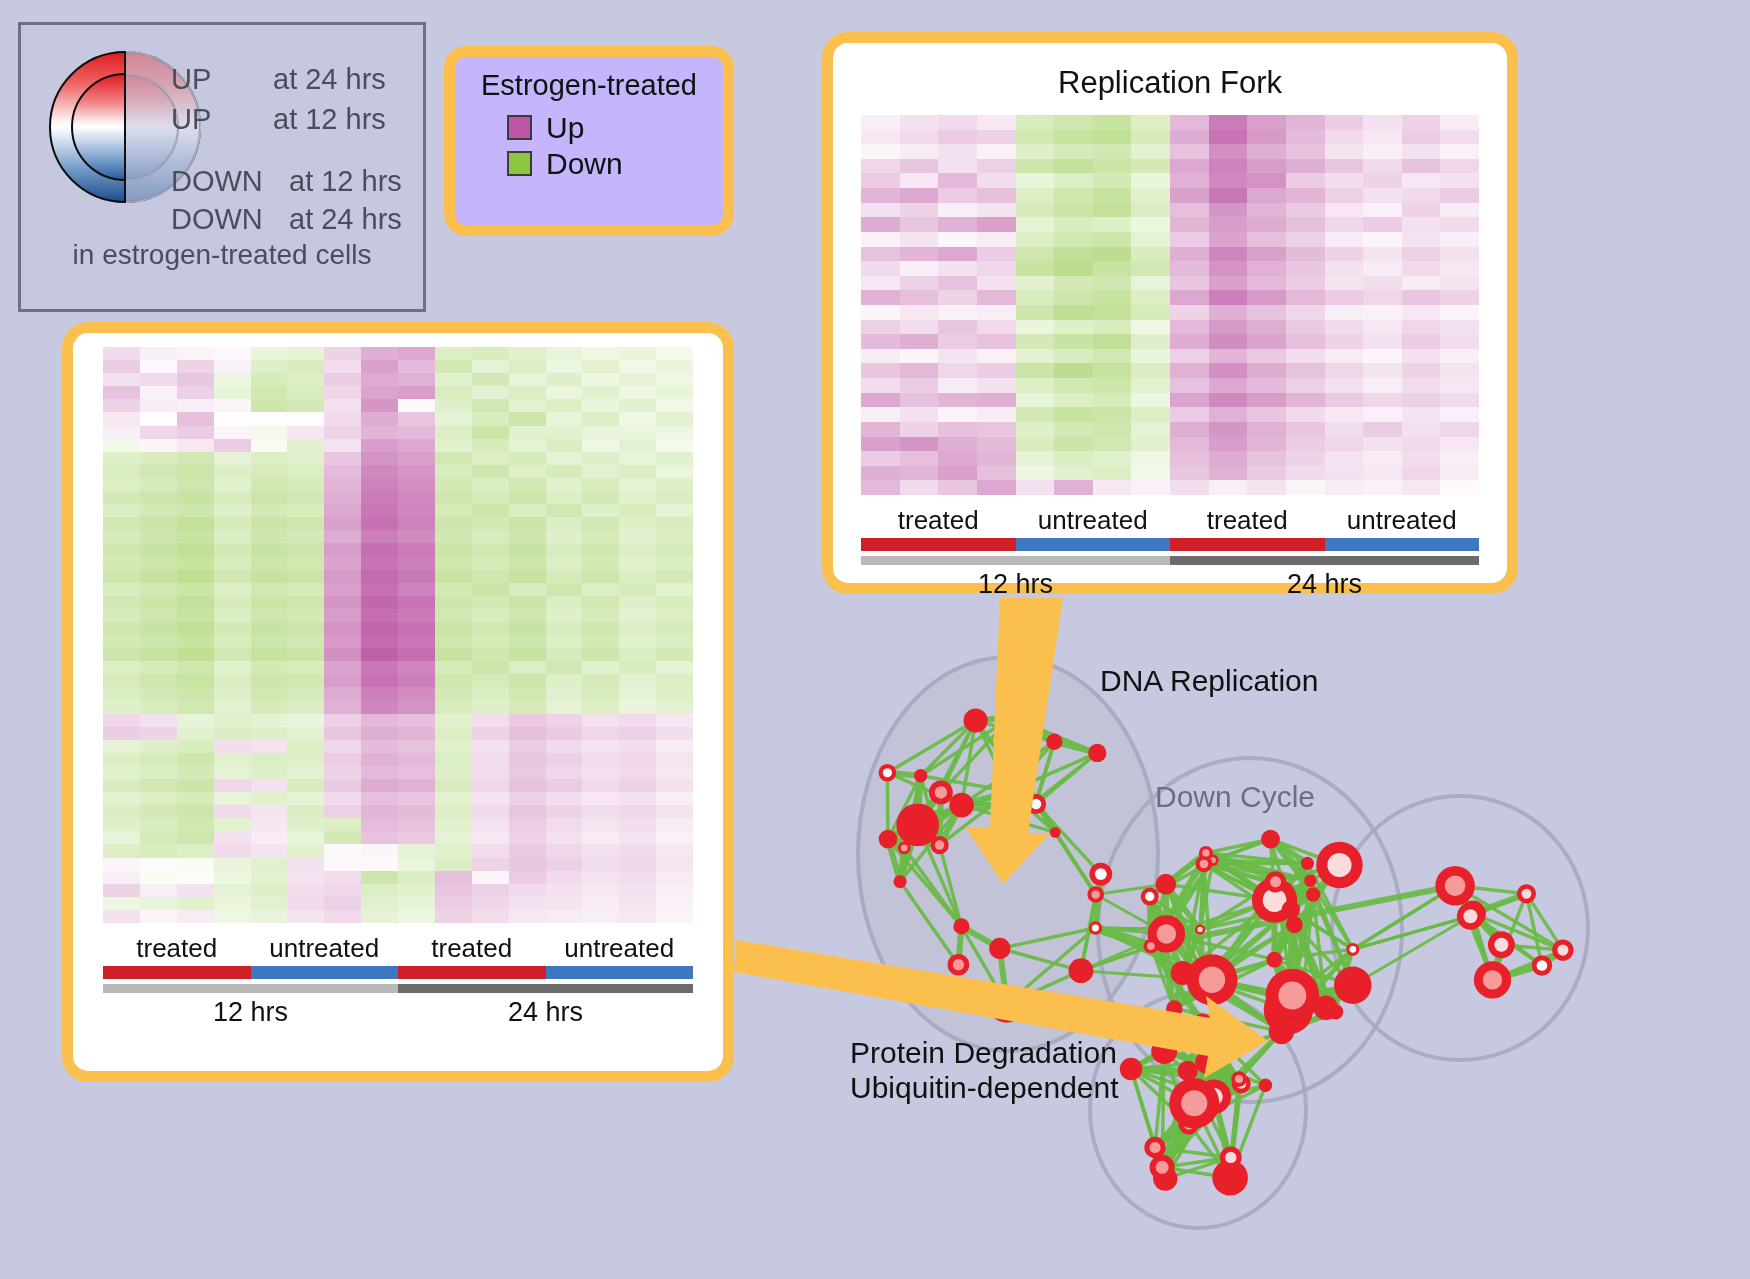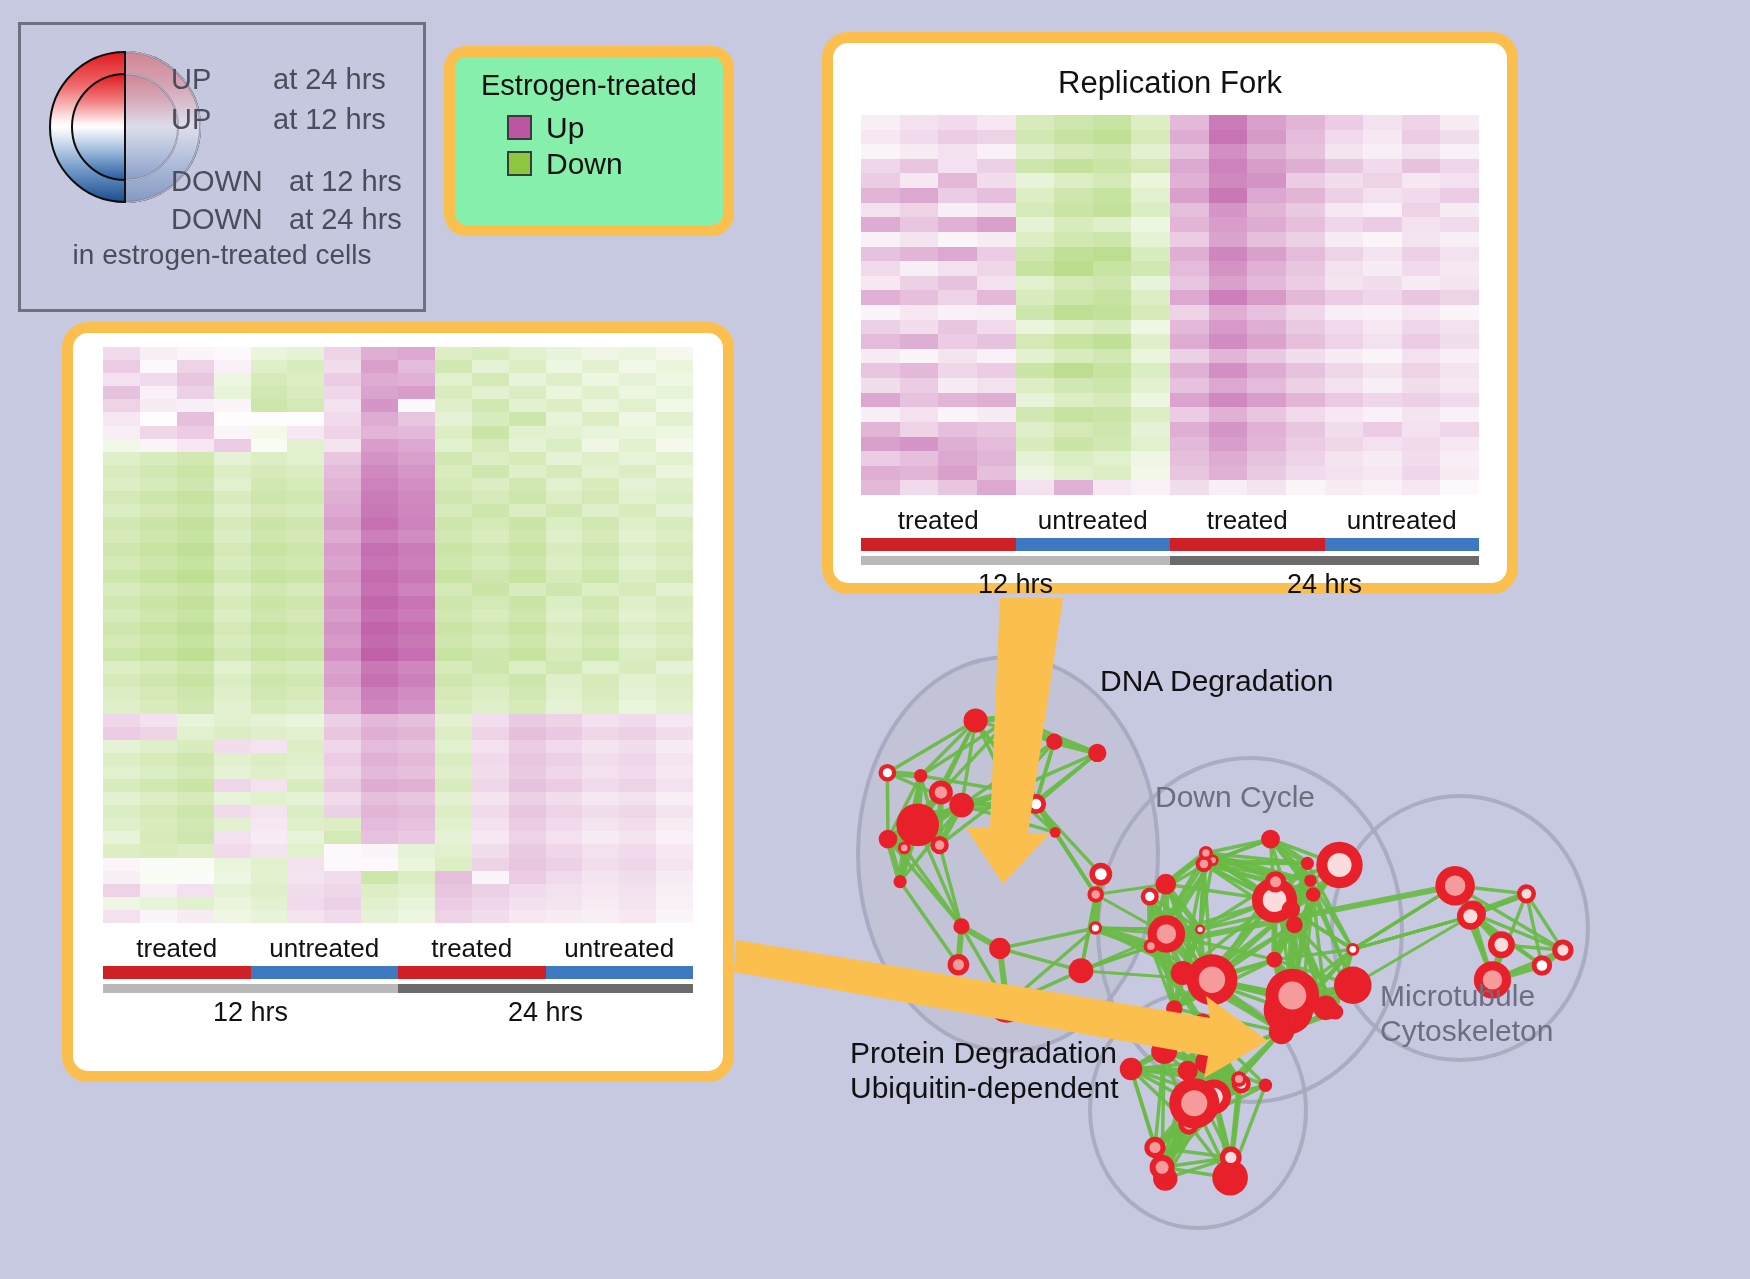--- a/index.html
+++ b/index.html
@@ -47,21 +47,21 @@
   .ring-split{position:absolute;left:75px;top:4px;width:2px;height:152px;background:#111;}
   .key-label{position:absolute;color:#4c4d5c;font-size:29px;white-space:nowrap;}
   .key-note{
     position:absolute;left:0;right:0;top:212px;text-align:center;
     color:#4c4d5c;font-size:28px;line-height:1.26;
   }
 
   
   .legendcard{
     position:absolute;left:444px;top:46px;width:290px;height:190px;
-    background:#86efac;border:11px solid #fbbf4e;border-radius:22px;box-sizing:border-box;
+    background:#c4b5fd;border:11px solid #fbbf4e;border-radius:22px;box-sizing:border-box;
   }
   .legendcard .lc-title{
     text-align:center;color:#111;font-size:29px;line-height:1.16;margin-top:12px;
   }
   .lc-rows{margin-top:8px;padding-left:52px;}
   .lc-row{display:flex;align-items:center;gap:14px;margin-top:2px;}
   .sw{width:25px;height:25px;border:2px solid #3b3b3b;box-sizing:border-box;}
   .sw.up{background:#bc56a4;}
   .sw.down{background:#8dc63f;}
   .lc-row span{font-size:30px;color:#111;}
@@ -1806,26 +1806,22 @@
           <circle cx="351.0212549436582" cy="458.94448998687716" r="11.24491119675567" fill="#e8202a"></circle>
           <circle cx="433.80920734921744" cy="486.74967496240913" r="17.29803586020043" fill="#e8202a"></circle>
           <circle cx="433.80920734921744" cy="486.74967496240913" r="8.994978647304222" fill="#fadcdc"></circle>
           <circle cx="414.24136009721747" cy="493.28648852887693" r="25.08003640551122" fill="#e8202a"></circle>
           <circle cx="414.24136009721747" cy="493.28648852887693" r="13.041618930865834" fill="#f59b9b"></circle>
           <circle cx="407.6654138892294" cy="460.94056755070346" r="10.074091913678727" fill="#e8202a"></circle>
           <circle cx="422.4777376689602" cy="413.3117684430443" r="9.692425014773582" fill="#e8202a"></circle>
         </g>
       </svg>
 
-    <div class="netlabel dark" style="left:320px;top:54px;">DNA Degradation</div>
+    <div class="netlabel dark" style="left:320px;top:54px;">DNA Replication</div>
     <div class="netlabel grey" style="left:375px;top:170px;">Down Cycle</div>
-    <div class="netlabel grey multi" style="left:600px;top:368px;">
-      <div>Microtubule</div>
-      <div>Cytoskeleton</div>
-    </div>
     <div class="netlabel dark multi" style="left:70px;top:425px;">
       <div>Protein Degradation</div>
       <div>Ubiquitin-dependent</div>
     </div>
   </div>
 
   <svg style="position:absolute;left:0;top:0;width:1750px;height:1279px;pointer-events:none;">
 
     <g>
       <path d="M1000,598 L1063,598 L1028,833 L1050,833 L1003,884 L966,828 L990,828 Z" fill="#fbbf4e"></path>

